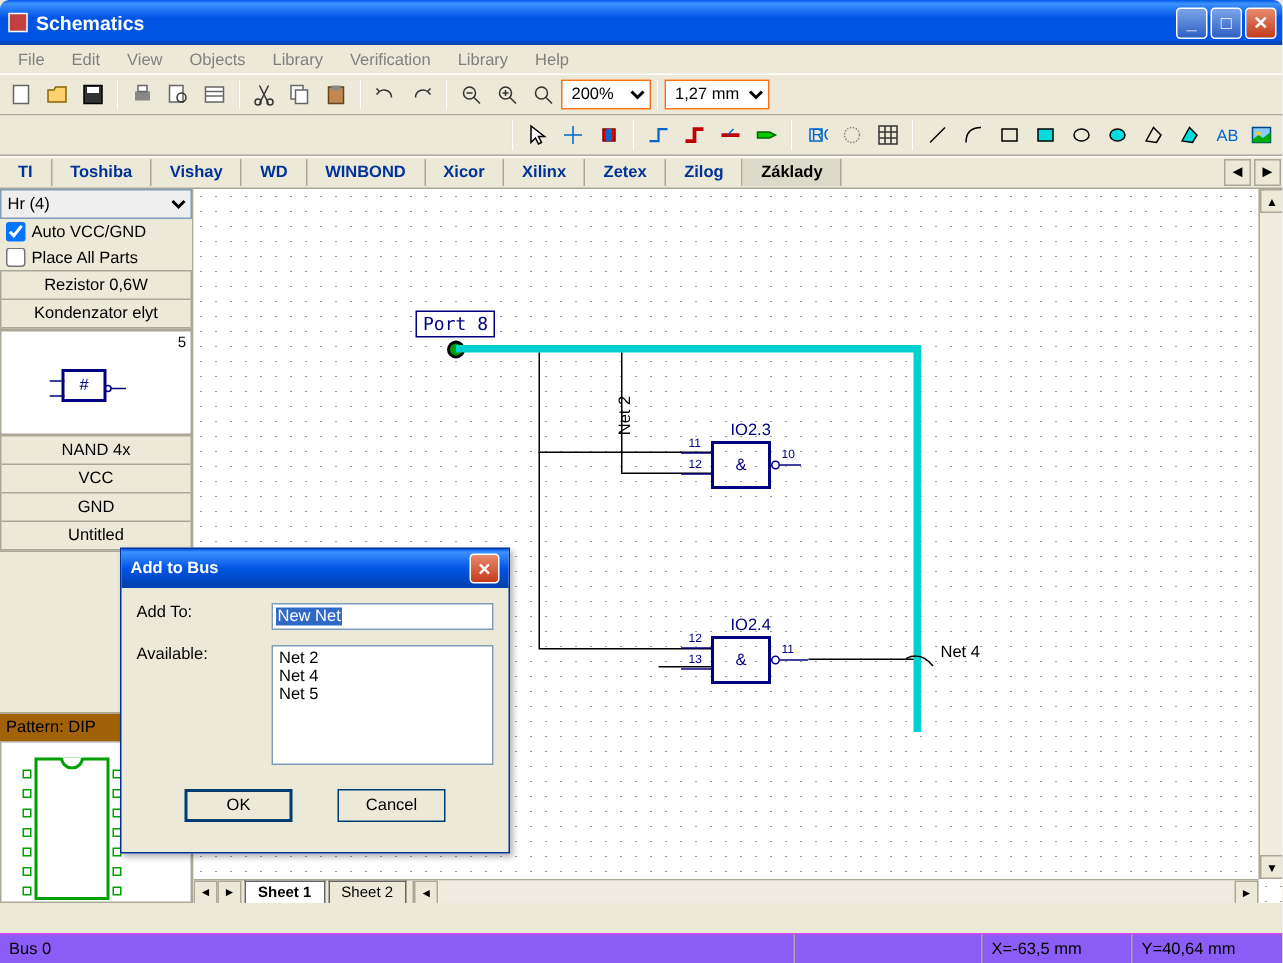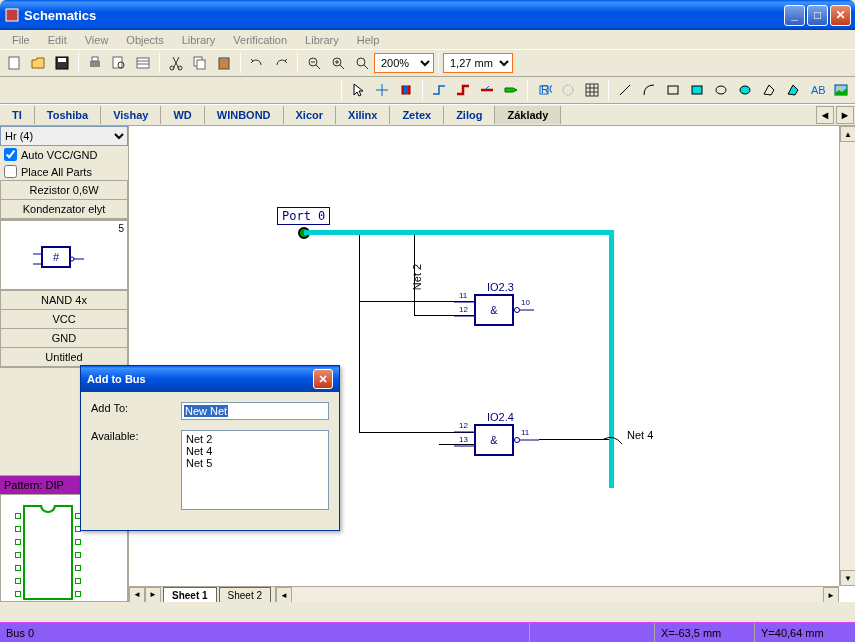--- a/index.html
+++ b/index.html
@@ -33,21 +33,21 @@
 
 
 .main { display: flex; height: 476px; }
 .sidebar { width: 129px; background: #ece9d8; border-right: 1px solid #aca899; display: flex; flex-direction: column; }
 .sidebar select { width: 100%; height: 20px; border: 1px solid #7f9db9; font-size: 11px; }
 .sidebar .chkrow { padding: 2px 4px; display: flex; align-items: center; gap: 4px; }
 .sidebar .chkrow input { width: 13px; height: 13px; }
 .sidebar .partlist { border: 1px solid #aca899; background: #ece9d8; flex: 0 0 auto; }
 .sidebar .partitem { padding: 3px 6px; border-bottom: 1px solid #aca899; text-align: center; }
 .sidebar .preview { height: 70px; border: 1px solid #aca899; background: white; position: relative; }
-.sidebar .patternlabel { padding: 3px 4px; font-size: 11px; background: #a21caf; border-top: 1px solid #aca899; }
+.sidebar .patternlabel { padding: 3px 4px; font-size: 11px; background: #a16207; border-top: 1px solid #aca899; }
 .sidebar .patternpreview { flex: 1; background: white; border: 1px solid #aca899; position: relative; }
 
 
 .canvas-wrap { flex: 1; position: relative; background: white; overflow: hidden; }
 .canvas { position: absolute; inset: 0; background-image: radial-gradient(circle, #333 0.5px, transparent 0.5px); background-size: 10px 10px; }
 .scrollbar-h { position: absolute; bottom: 0; left: 0; right: 16px; height: 16px; background: #ece9d8; border-top: 1px solid #aca899; display: flex; align-items: center; }
 .scrollbar-v { position: absolute; top: 0; right: 0; bottom: 16px; width: 16px; background: #ece9d8; border-left: 1px solid #aca899; }
 .scrollbtn { width: 16px; height: 16px; background: #ece9d8; border: 1px solid #aca899; display: flex; align-items: center; justify-content: center; font-size: 8px; }
 .sheettab { padding: 2px 8px; background: white; border: 1px solid #666; border-bottom: none; margin-left: 2px; font-size: 10px; }
 
@@ -397,21 +397,21 @@
       <div class="dip-pin" style="left:14px;top:83px"></div>
         <div class="dip-pin" style="left:74px;top:83px"></div>
       <div class="dip-pin" style="left:14px;top:96px"></div>
         <div class="dip-pin" style="left:74px;top:96px"></div>
     </div>
   </div>
 
   <div class="canvas-wrap">
     <div class="canvas">
 
-      <div class="port-label" style="left:148px;top:81px">Port 0</div>
+      <div class="port-label" style="left:148px;top:81px">Port 8</div>
 
       <div class="node-green" style="left:169px;top:101px"></div>
 
       <div class="wire-cyan" style="left:175px;top:104px;width:310px;height:5px"></div>
       <div class="wire-cyan" style="left:480px;top:104px;width:5px;height:258px"></div>
 
       <div class="wire-black" style="left:230px;top:109px;width:1px;height:66px"></div>
       <div class="wire-black" style="left:230px;top:175px;width:115px;height:1px"></div>
       <div class="wire-black" style="left:285px;top:109px;width:1px;height:80px"></div>
       <div class="wire-black" style="left:285px;top:189px;width:60px;height:1px"></div>
@@ -491,20 +491,24 @@
       <div class="dlg-input"><span class="selected" style="background:#316ac5;color:white;padding:0 1px">New Net</span></div>
     </div>
     <div class="dlg-row">
       <span class="dlg-label">Available:</span>
       <div class="dlg-list">
         <div>Net 2</div>
         <div>Net 4</div>
         <div>Net 5</div>
       </div>
     </div>
+    <div class="dlg-buttons">
+      <button class="dlg-btn default">OK</button>
+      <button class="dlg-btn">Cancel</button>
+    </div>
   </div>
 </div>
 
 <div class="statusbar">
   <div class="cell" style="width:530px">Bus 0</div>
   <div class="cell" style="flex:1"></div>
   <div class="cell" style="width:100px">X=-63,5 mm</div>
   <div class="cell" style="width:100px;border-right:none">Y=40,64 mm</div>
 </div>
 

